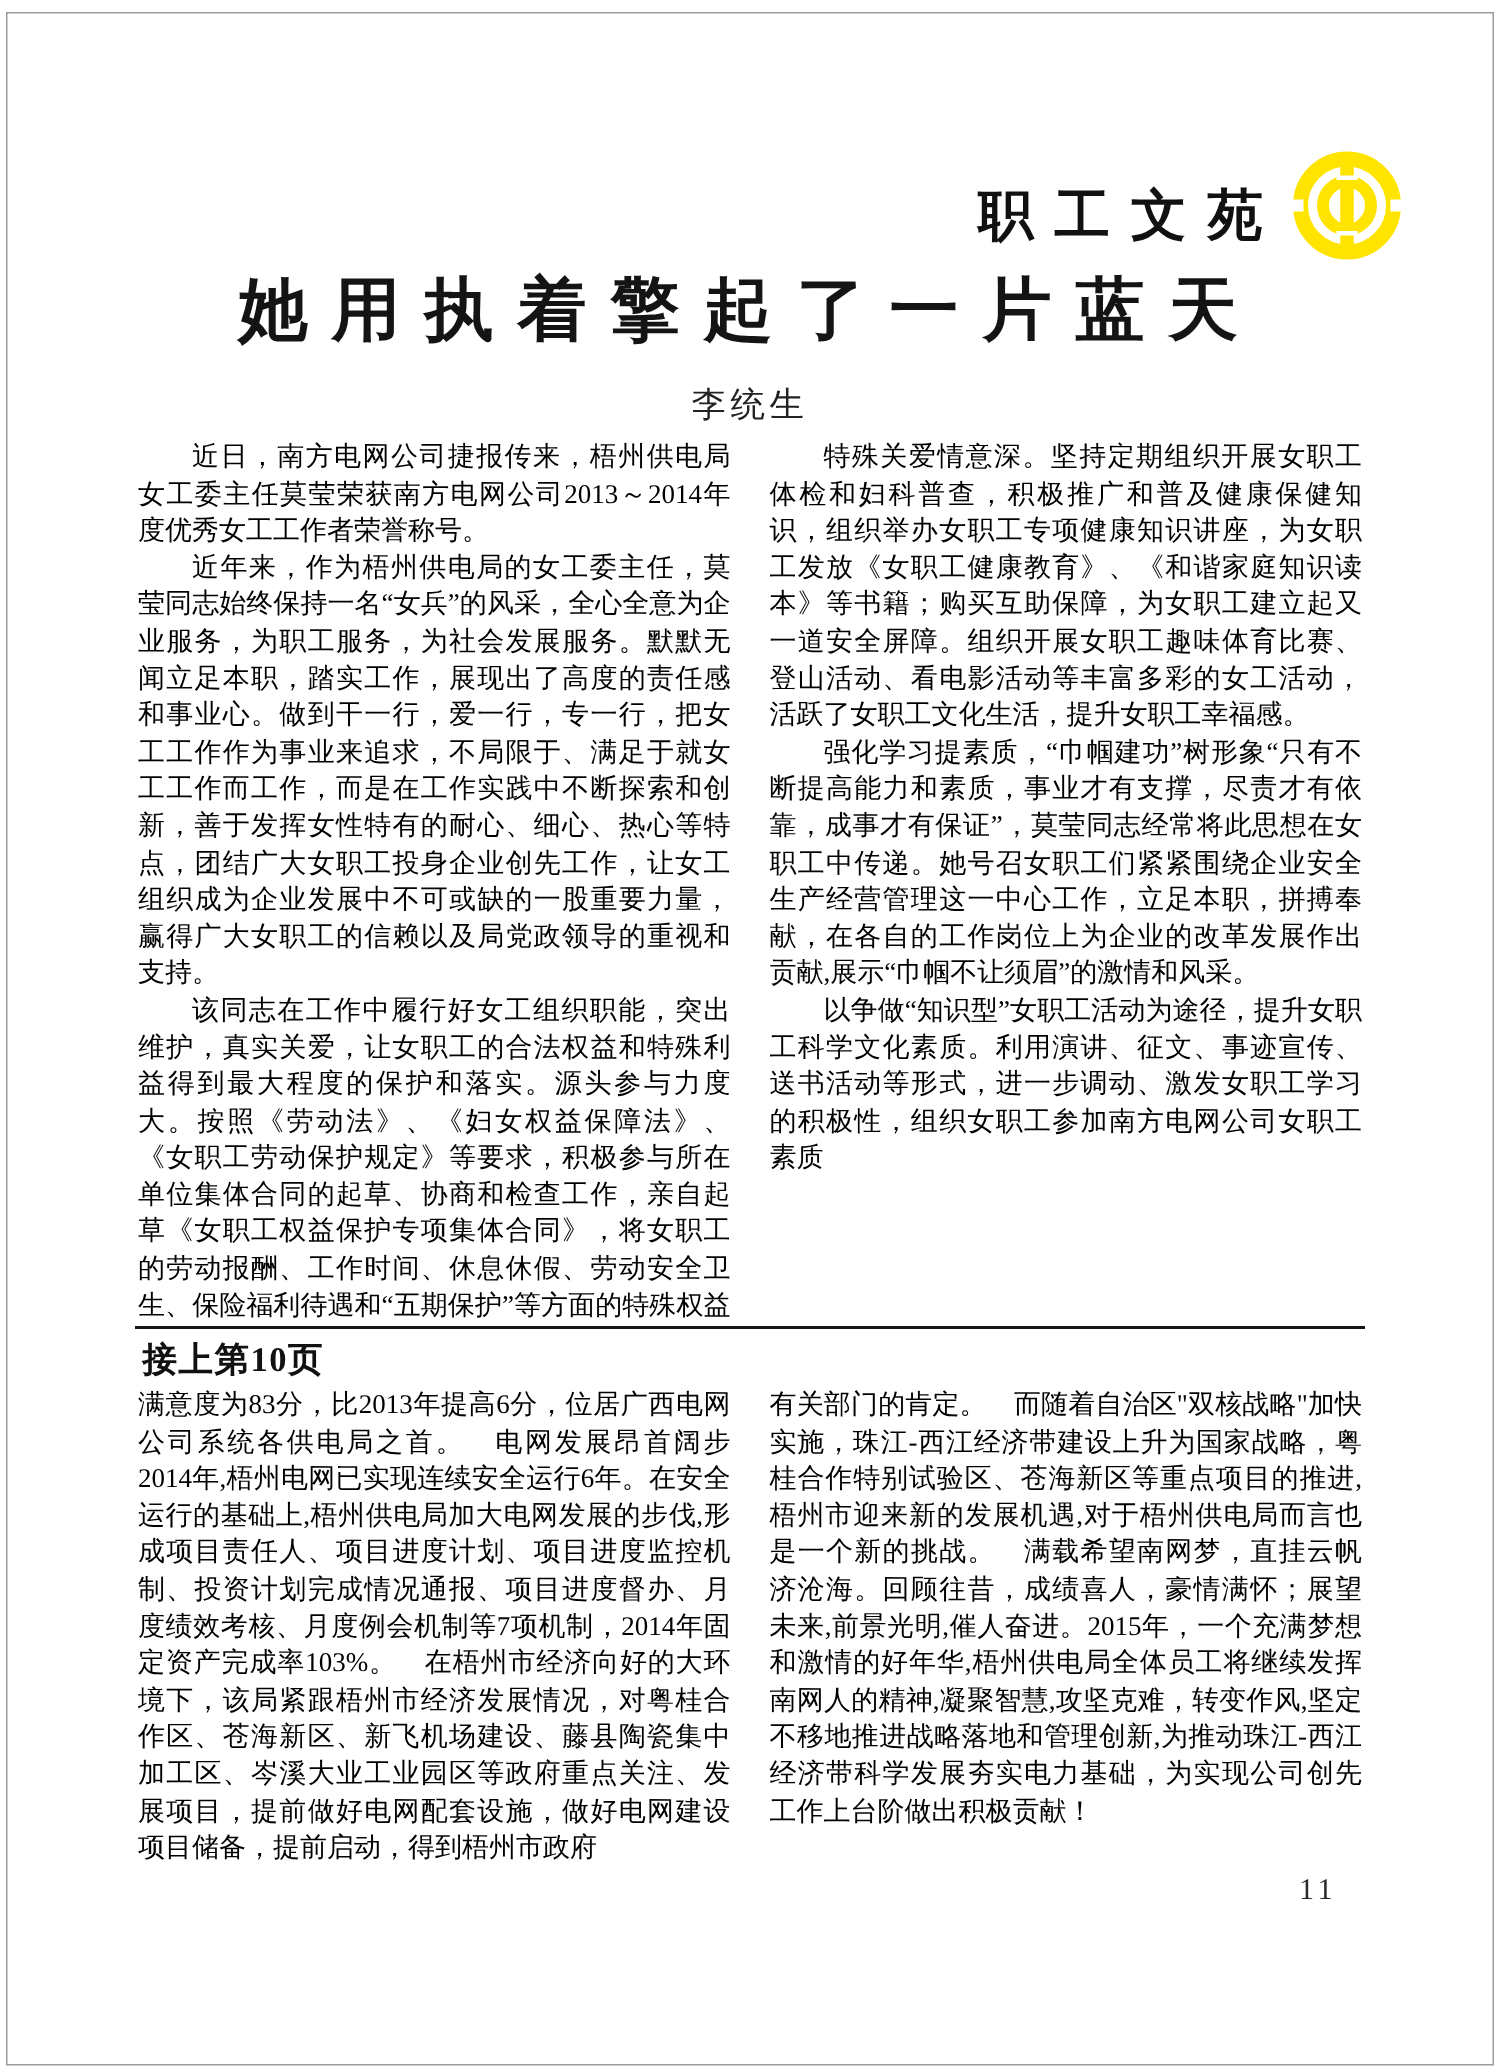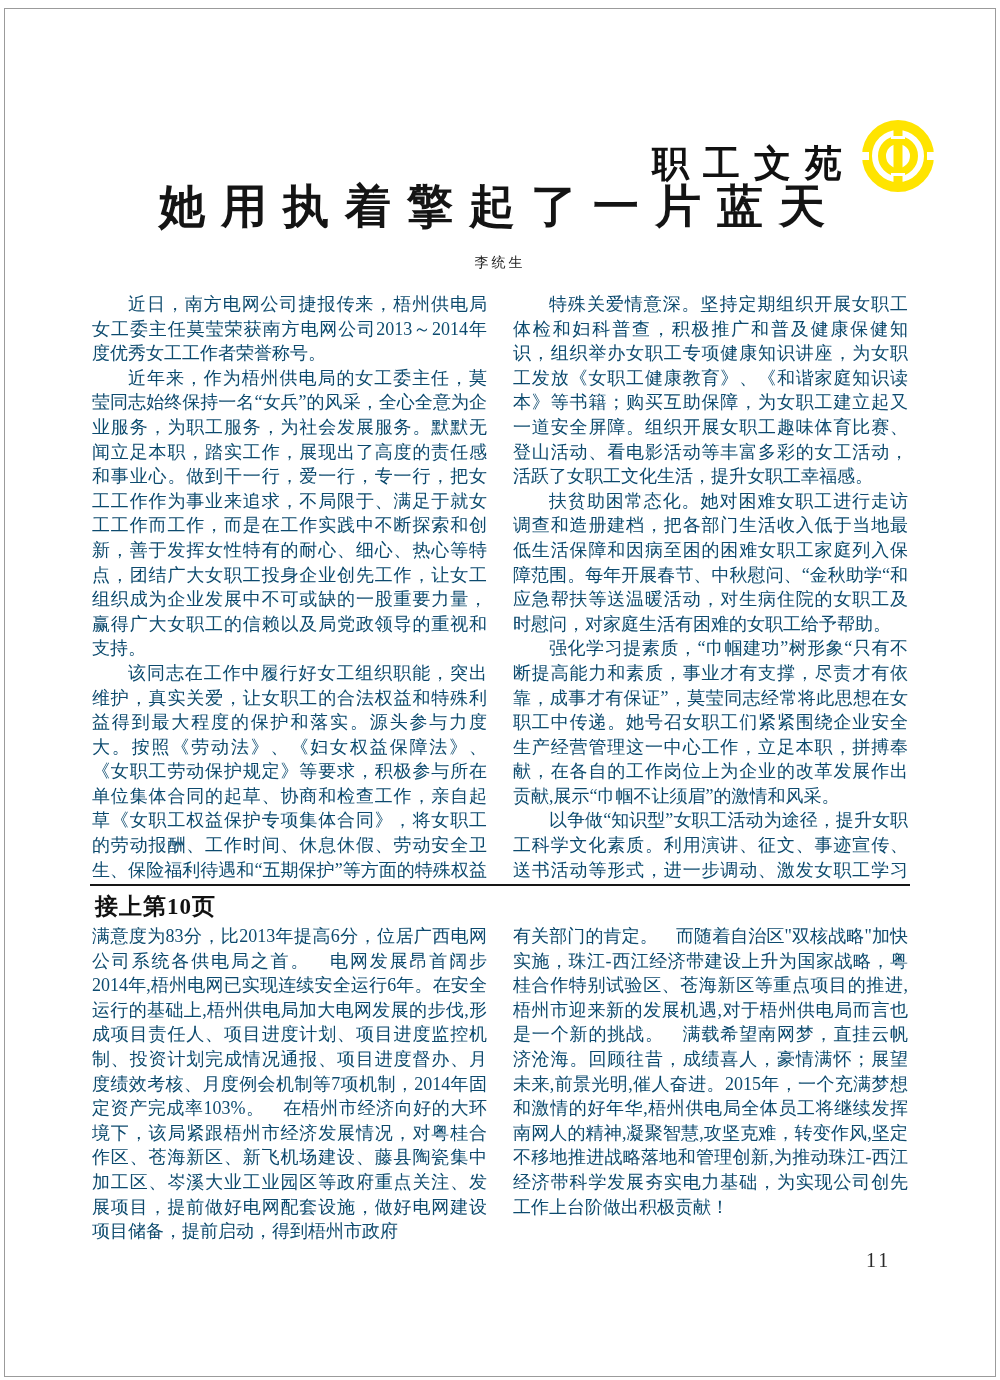--- a/index.html
+++ b/index.html
@@ -14,21 +14,21 @@
   }
   .page-border {
     position: absolute;
     left: 4px; top: 8px;
     width: 990px; height: 1367px;
     border: 1px solid #9b9b9b;
     pointer-events: none;
   }
   .masthead {
     position: absolute;
-    top: 116px; right: 62px;
+    top: 97px; right: 62px;
     display: flex;
     align-items: center;
   }
   .section-title {
     font-size: 37px;
     font-weight: bold;
     letter-spacing: 14px;
     color: #111;
     line-height: 1;
     padding-top: 14px;
@@ -44,37 +44,37 @@
     font-weight: bold;
     letter-spacing: 16px;
     color: #141414;
     white-space: nowrap;
   }
   .article-author {
     position: absolute;
     top: 254px; left: 0;
     width: 100%;
     text-align: center;
-    font-size: 14px;
+    font-size: 23px;
     letter-spacing: 3px;
     color: #222;
   }
   .cols {
     position: absolute;
     left: 92px;
     width: 816px;
     display: flex;
     justify-content: space-between;
   }
   .cols .col {
     width: 395px;
     font-size: 18px;
     line-height: 24.6px;
     text-align: justify;
-    color: #0c4a6e;
+    color: #000000;
   }
   .cols .col p { margin: 0; }
   .cols .col p.indent { text-indent: 2em; }
   #article1-cols { top: 292px; height: 594px; overflow: hidden; }
   #article2-cols { top: 924px; height: 330px; overflow: hidden; }
   .divider {
     position: absolute;
     top: 884px; left: 90px;
     width: 820px;
     border-top: 2px solid #161616;
@@ -122,21 +122,20 @@
   <div class="article-author">李统生</div>
 
   <div class="cols" id="article1-cols">
     <div class="col">
       <p class="indent">近日，南方电网公司捷报传来，梧州供电局女工委主任莫莹荣获南方电网公司2013～2014年度优秀女工工作者荣誉称号。</p>
       <p class="indent">近年来，作为梧州供电局的女工委主任，莫莹同志始终保持一名“女兵”的风采，全心全意为企业服务，为职工服务，为社会发展服务。默默无闻立足本职，踏实工作，展现出了高度的责任感和事业心。做到干一行，爱一行，专一行，把女工工作作为事业来追求，不局限于、满足于就女工工作而工作，而是在工作实践中不断探索和创新，善于发挥女性特有的耐心、细心、热心等特点，团结广大女职工投身企业创先工作，让女工组织成为企业发展中不可或缺的一股重要力量，赢得广大女职工的信赖以及局党政领导的重视和支持。</p>
       <p class="indent">该同志在工作中履行好女工组织职能，突出维护，真实关爱，让女职工的合法权益和特殊利益得到最大程度的保护和落实。源头参与力度大。按照《劳动法》、《妇女权益保障法》、《女职工劳动保护规定》等要求，积极参与所在单位集体合同的起草、协商和检查工作，亲自起草《女职工权益保护专项集体合同》，将女职工的劳动报酬、工作时间、休息休假、劳动安全卫生、保险福利待遇和“五期保护”等方面的特殊权益有关内容纳入专项集体合同中，确保维护女职工合法权益和特殊利益的工作落到实处。</p>
     </div>
     <div class="col">
       <p class="indent">特殊关爱情意深。坚持定期组织开展女职工体检和妇科普查，积极推广和普及健康保健知识，组织举办女职工专项健康知识讲座，为女职工发放《女职工健康教育》、《和谐家庭知识读本》等书籍；购买互助保障，为女职工建立起又一道安全屏障。组织开展女职工趣味体育比赛、登山活动、看电影活动等丰富多彩的女工活动，活跃了女职工文化生活，提升女职工幸福感。</p>
-      <p class="indent">扶贫助困常态化。她对困难女职工进行走访调查和造册建档，把各部门生活收入低于当地最低生活保障和因病至困的困难女职工家庭列入保障范围。每年开展春节、中秋慰问、“金秋助学“和应急帮扶等送温暖活动，对生病住院的女职工及时慰问，对家庭生活有困难的女职工给予帮助。</p>
       <p class="indent">强化学习提素质，“巾帼建功”树形象“只有不断提高能力和素质，事业才有支撑，尽责才有依靠，成事才有保证”，莫莹同志经常将此思想在女职工中传递。她号召女职工们紧紧围绕企业安全生产经营管理这一中心工作，立足本职，拼搏奉献，在各自的工作岗位上为企业的改革发展作出贡献,展示“巾帼不让须眉”的激情和风采。</p>
       <p class="indent">以争做“知识型”女职工活动为途径，提升女职工科学文化素质。利用演讲、征文、事迹宣传、送书活动等形式，进一步调动、激发女职工学习的积极性，组织女职工参加南方电网公司女职工素质</p>
     </div>
   </div>
 
   <div class="divider"></div>
 
   <div class="continued-heading">接上第10页</div>
 
   <div class="cols" id="article2-cols">

